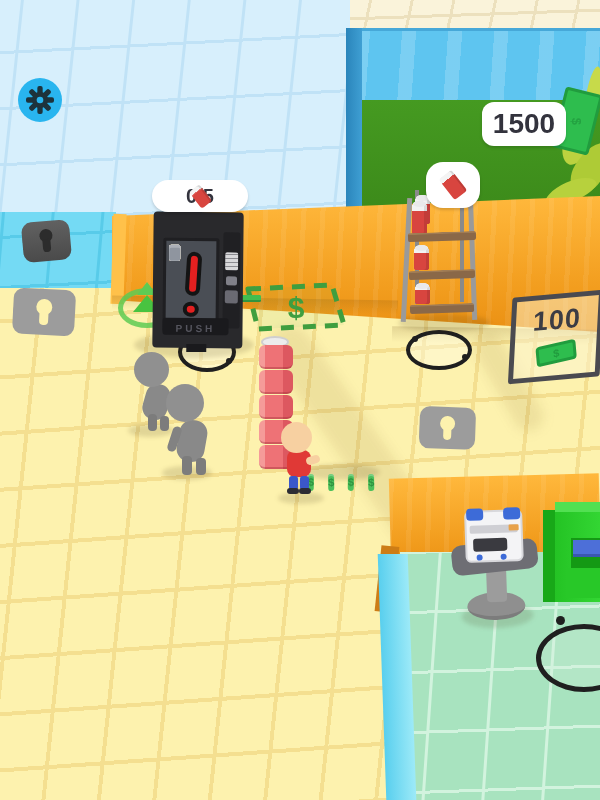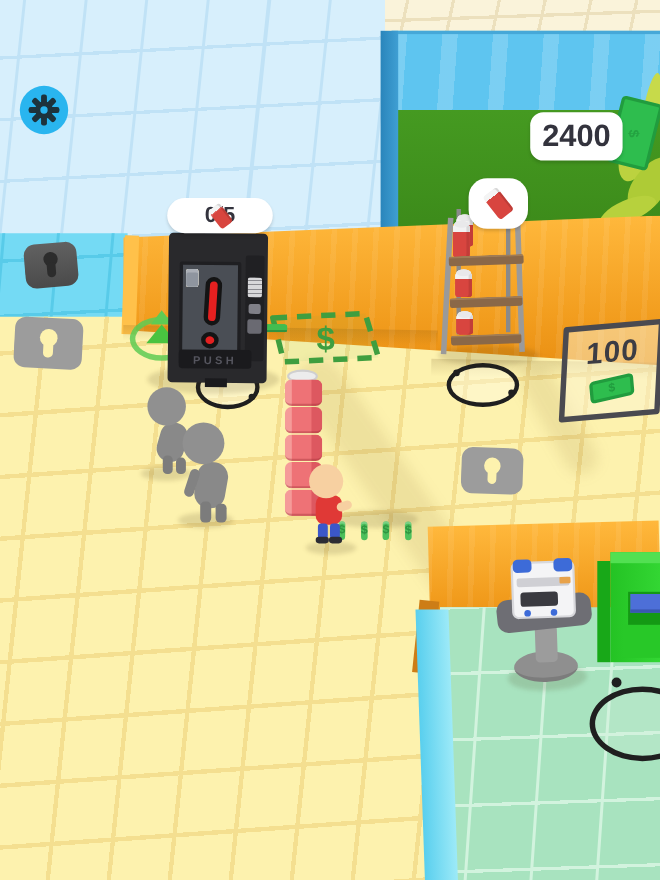--- a/index.html
+++ b/index.html
@@ -378,16 +378,16 @@
         <circle cx="24" cy="24" r="12"></circle>
       </g>
       <circle cx="24" cy="24" r="5" fill="#29b5ef"></circle>
     </svg>
   </div>
 
   <div class="bill" style="left:558px;top:90px;width:38px;height:62px;transform:rotate(14deg);font-size:13px">
     <span style="position:static;transform:rotate(76deg);opacity:.8">$</span>
   </div>
   <div class="pill" style="left:482px;top:102px;width:84px;height:44px;border-radius:12px">
-    <span class="hudtext" style="font-size:28px">2400</span>
+    <span class="hudtext" style="font-size:28px">1500</span>
   </div>
 
 </div>
 
 </body></html>

